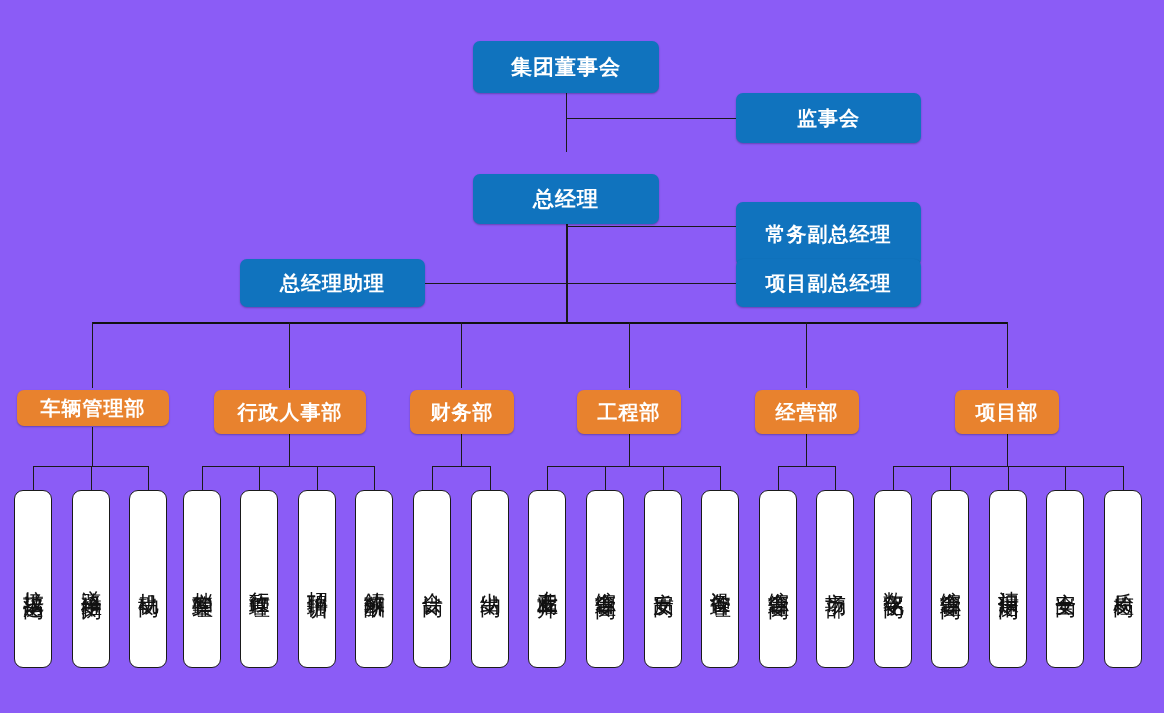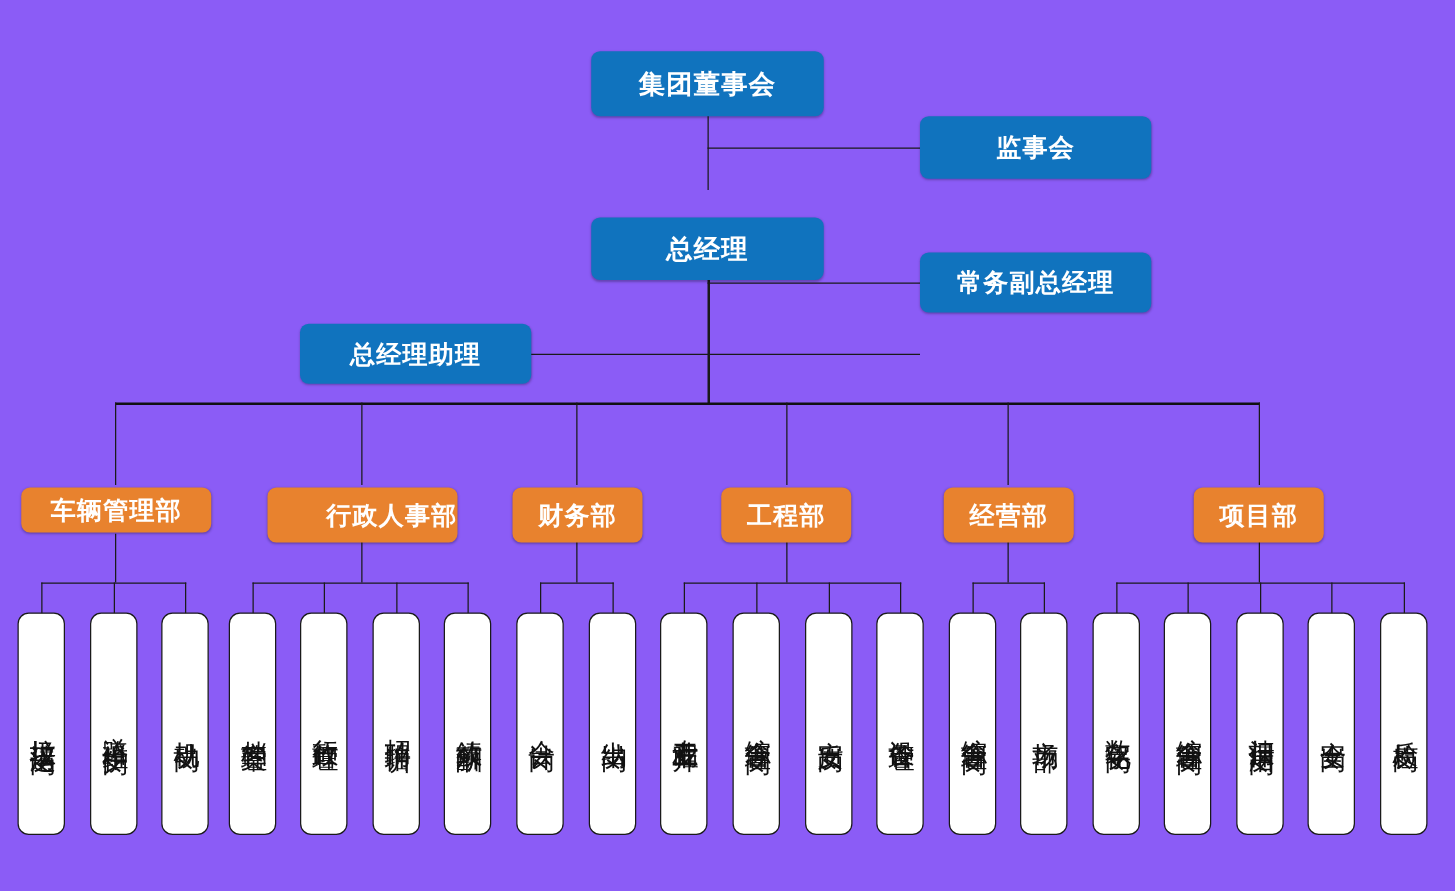--- a/index.html
+++ b/index.html
@@ -117,34 +117,37 @@
   </div>
 
   <div class="node blue" style="left:736px;top:93px;width:185px;height:50px;font-size:20px;">
     <span>监事会</span>
   </div>
 
   <div class="node blue" style="left:473px;top:150px;width:186px;height:50px;font-size:21px;margin-top:24px;">
     <span>总经理</span>
   </div>
 
-  <div class="node blue" style="left:736px;top:202px;width:185px;height:48px;font-size:20px;">
+  <div class="node blue" style="left:736px;top:202px;width:185px;height:64px;font-size:20px;">
     <span>常务副总经理</span>
   </div>
 
+  <div class="node blue" style="left:736px;top:259px;width:185px;height:48px;font-size:20px;">
+    <span>项目副总经理</span>
+  </div>
 
   <div class="node blue" style="left:240px;top:259px;width:185px;height:48px;font-size:20px;">
     <span>总经理助理</span>
   </div>
 
   <div class="node orange" style="left:17px;top:390px;width:152px;height:36px;font-size:20px;">
     <span>车辆管理部</span>
   </div>
 
-  <div class="node orange" style="left:214px;top:390px;width:152px;height:44px;font-size:20px;justify-content:flex-end;">
+  <div class="node orange" style="left:214px;top:390px;width:152px;height:44px;font-size:20px;">
     <span>行政人事部</span>
   </div>
 
   <div class="node orange" style="left:410px;top:390px;width:104px;height:44px;font-size:20px;font-family:Liberation Serif, serif;">
     <span>财务部</span>
   </div>
 
   <div class="node orange" style="left:577px;top:390px;width:104px;height:44px;font-size:20px;">
     <span>工程部</span>
   </div>

